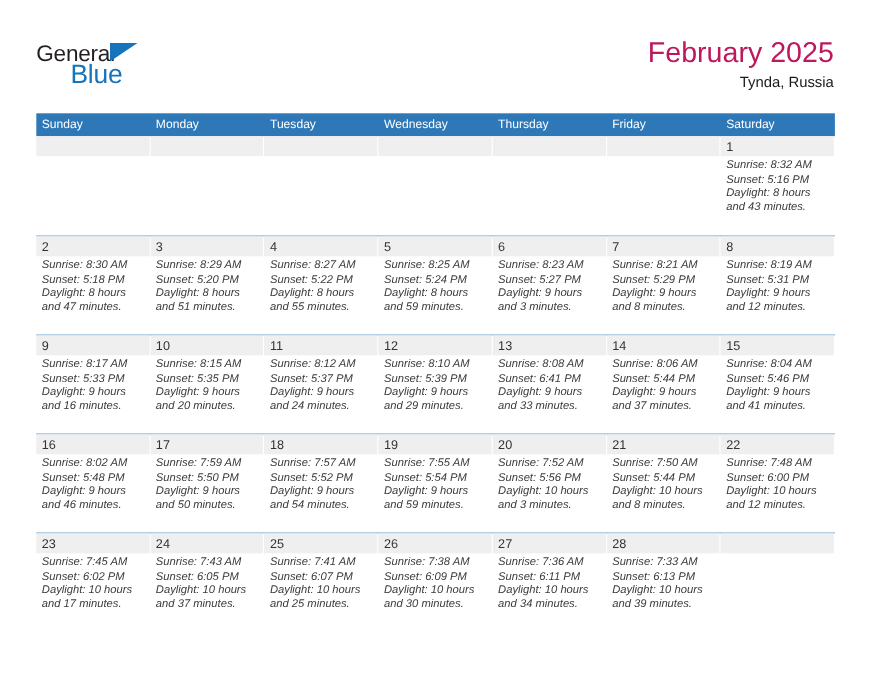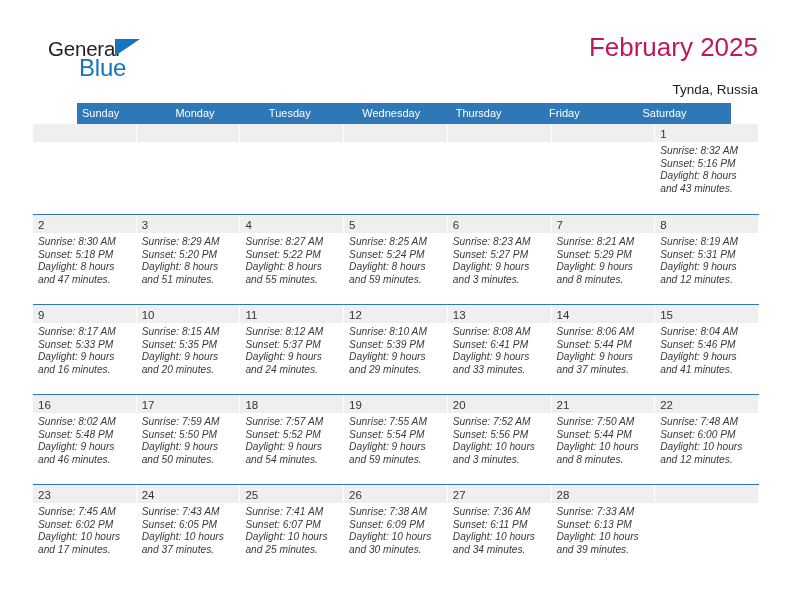--- a/index.html
+++ b/index.html
@@ -26,21 +26,21 @@
   .header {
     position: absolute;
     left: 0;
     top: 0;
     width: 792px;
     height: 103px;
   }
 
   .logo {
     position: absolute;
-    left: 48px;
+    left: 33px;
     top: 38px;
     width: 104px;
     height: 44px;
     text-decoration: underline;
   }
   .logo-general {
     position: absolute;
     left: 0;
     top: 0;
     font-size: 20.5px;
@@ -76,42 +76,41 @@
     text-align: right;
   }
   .month-title {
     font-size: 26px;
     line-height: 30px;
     color: #be185d;
     font-family: "Liberation Sans", sans-serif;
     white-space: nowrap;
   }
   .location-sub {
-    margin-top: 20px;
+    margin-top: 5px;
     font-size: 13.5px;
     line-height: 16px;
     color: #1a1a1a;
     font-family: "Liberation Sans", sans-serif;
     white-space: nowrap;
   }
 
   
   .calendar {
     position: absolute;
     left: 33px;
     top: 103px;
     width: 726px;
   }
 
   .weekday-header {
     display: flex;
-    width: 654px;
+    width: 726px;
     height: 21px;
     background: #2e78b8;
-    margin-left: 44px;
   }
   .weekday-cell {
     width: 103.71px;
     box-sizing: border-box;
     padding-left: 5px;
     font-size: 11px;
     line-height: 21px;
     color: #ffffff;
     font-family: "Liberation Sans", sans-serif;
     white-space: nowrap;

